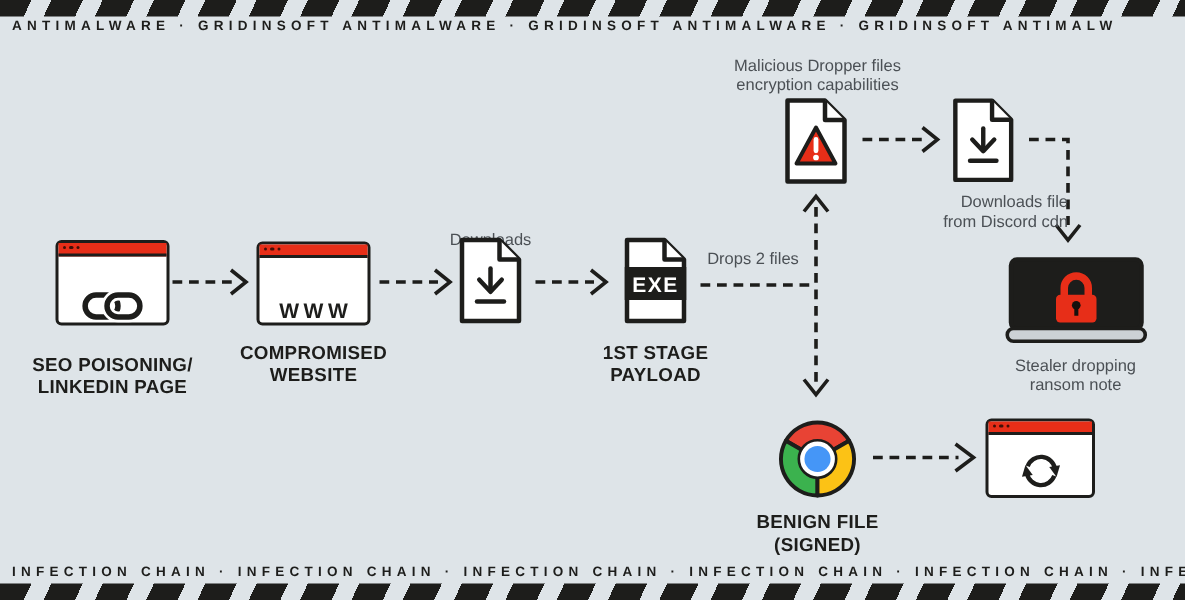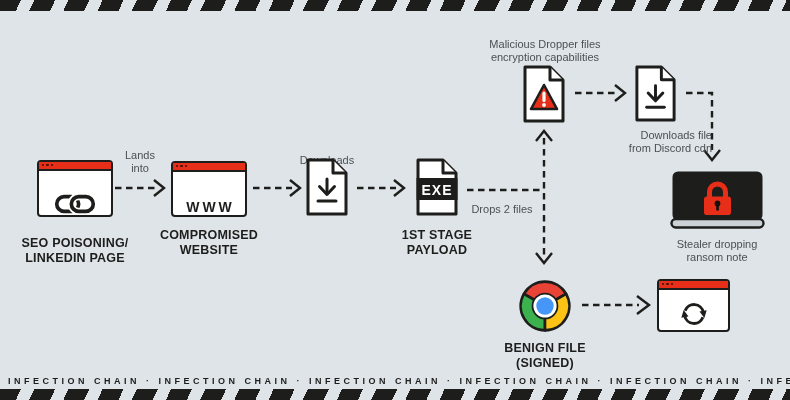--- a/index.html
+++ b/index.html
@@ -43,20 +43,21 @@
   .connectors{position:absolute; left:0; top:0; pointer-events:none;}
   .dash{stroke:var(--ink); stroke-width:2.4; fill:none; stroke-dasharray:6.5 4.5;}
   .head{stroke:var(--ink); stroke-width:2.4; fill:none;}
 </style>
 </head>
 <body>
 
 <div class="stage">
 
   <div class="hazard top"></div>
+  <div class="tape-text top">ANTIMALWARE · GRIDINSOFT ANTIMALWARE · GRIDINSOFT ANTIMALWARE · GRIDINSOFT ANTIMALW</div>
 
   <svg class="connectors" width="790" height="400" viewBox="0 0 790 400">
     <path class="dash" d="M115,188 H156"></path>
     <path class="head" d="M154,180 L164,188 L154,196"></path>
 
     <path class="dash" d="M253,188 H292"></path>
     <path class="head" d="M290,180 L300,188 L290,196"></path>
 
     <path class="dash" d="M357,188 H396"></path>
     <path class="head" d="M394,180 L404,188 L394,196"></path>
@@ -87,22 +88,20 @@
     <div class="body">
       <svg width="42" height="22" viewBox="0 0 46 24">
         <rect x="3" y="4" width="24" height="16" rx="8" fill="none" stroke="var(--ink)" stroke-width="4"></rect>
         <rect x="19" y="4" width="24" height="16" rx="8" fill="none" stroke="var(--paper)" stroke-width="8"></rect>
         <rect x="19" y="4" width="24" height="16" rx="8" fill="none" stroke="var(--ink)" stroke-width="4"></rect>
       </svg>
     </div>
   </div>
   <div class="label" style="left:5px; top:236px;text-align:center;">SEO POISONING/
 LINKEDIN PAGE</div>
-  <div class="ann" style="left:112px; top:149px; width:56px;">Lands
-into</div>
 
   <div class="browser" style="left:171px; top:161px; width:76px; height:56px;">
     <div class="bar">
       <span class="dots">
           <i></i>
           <i></i>
           <i></i>
         </span>
     </div>
     <div class="body">
@@ -122,21 +121,21 @@
   </svg>
 
   <svg class="icon-abs" style="left:413px; top:158px;" width="48" height="58" viewBox="0 0 48 58">
     <path d="M5,2 H30 L43,15 V56 H5 Z" fill="var(--paper)" stroke="var(--ink)" stroke-width="3" stroke-linejoin="round"></path>
     <path d="M30,2 V15 H43" fill="var(--paper)" stroke="var(--ink)" stroke-width="3" stroke-linejoin="round"></path>
     <rect x="3.5" y="20" width="41" height="22" fill="var(--ink)"></rect>
     <text x="24" y="36.5" text-anchor="middle" font-size="14" font-weight="600" letter-spacing="1" fill="#ffffff" font-family="Liberation Sans, sans-serif">EXE</text>
   </svg>
   <div class="label" style="left:367px; top:228px;">1ST STAGE
 PAYLOAD</div>
-  <div class="ann" style="left:462px; top:167px; width:80px;margin-top:36px;">Drops 2 files</div>
+  <div class="ann" style="left:462px; top:167px; width:80px;">Drops 2 files</div>
 
   <div class="ann" style="left:466px; top:38px; width:158px;">Malicious Dropper files
 encryption capabilities</div>
   <svg class="icon-abs" style="left:520px; top:65px;" width="48" height="58" viewBox="0 0 48 58">
     <path d="M5,2 H30 L43,15 V56 H5 Z" fill="var(--paper)" stroke="var(--ink)" stroke-width="3" stroke-linejoin="round"></path>
     <path d="M30,2 V15 H43" fill="var(--paper)" stroke="var(--ink)" stroke-width="3" stroke-linejoin="round"></path>
     <path d="M24,20 L37,44 H11 Z" fill="var(--accent-red)" stroke="var(--ink)" stroke-width="2.6" stroke-linejoin="round"></path>
     <path d="M24,28 V35.5" stroke="#ffffff" stroke-width="3.2" stroke-linecap="round"></path>
     <circle cx="24" cy="40" r="1.9" fill="#ffffff"></circle>
   </svg>

